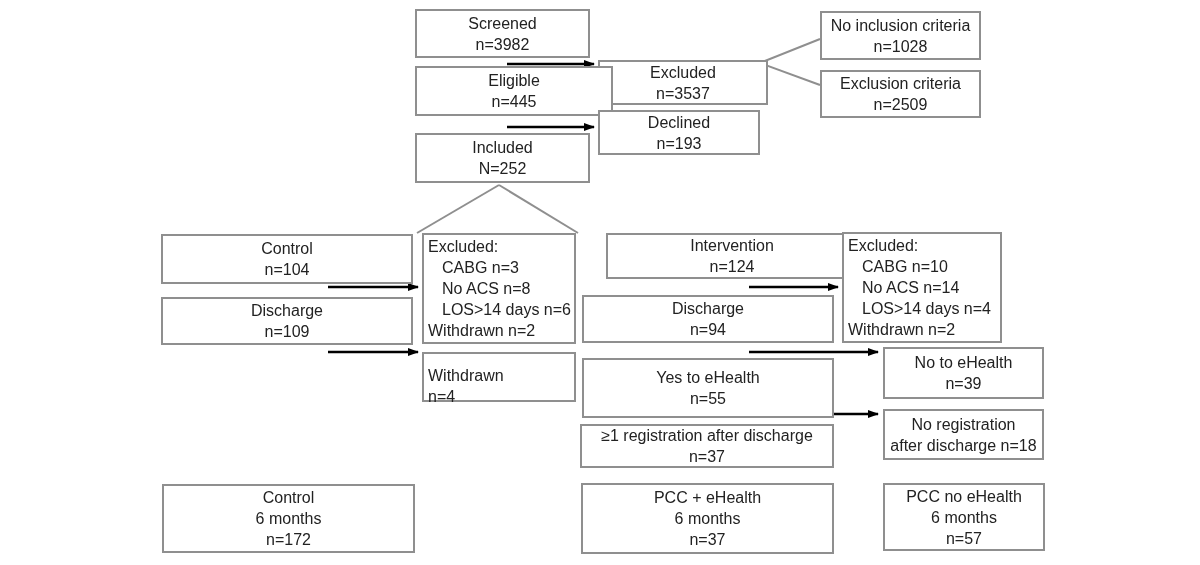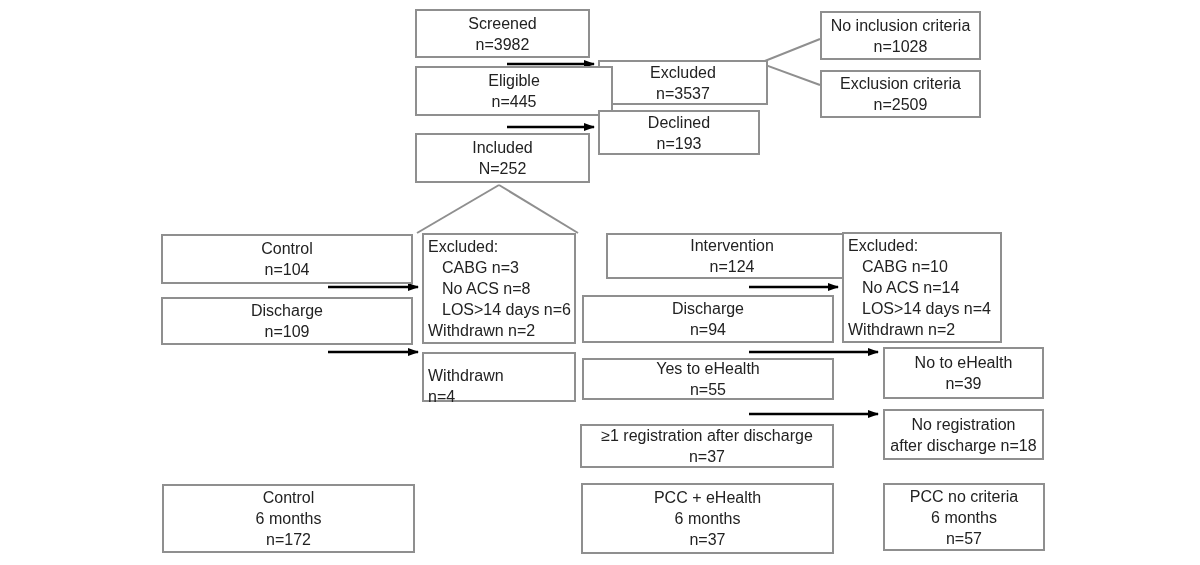--- a/index.html
+++ b/index.html
@@ -138,21 +138,21 @@
   <div class="box" style="left:582px;top:295px;width:252px;height:48px">
     <span class="ln">Discharge</span>
     <span class="ln">n=94</span>
   </div>
 
   <div class="box left" style="left:422px;top:352px;width:154px;height:50px;padding-top:20px">
     <span class="ln">Withdrawn</span>
     <span class="ln">n=4</span>
   </div>
 
-  <div class="box" style="left:582px;top:358px;width:252px;height:42px">
+  <div class="box" style="left:582px;top:358px;width:252px;height:60px">
     <span class="ln">Yes to eHealth</span>
     <span class="ln">n=55</span>
   </div>
 
   <div class="box" style="left:883px;top:347px;width:161px;height:52px">
     <span class="ln">No to eHealth</span>
     <span class="ln">n=39</span>
   </div>
 
   <div class="box" style="left:580px;top:424px;width:254px;height:44px">
@@ -171,18 +171,18 @@
     <span class="ln">n=172</span>
   </div>
 
   <div class="box" style="left:581px;top:483px;width:253px;height:71px">
     <span class="ln">PCC + eHealth</span>
     <span class="ln">6 months</span>
     <span class="ln">n=37</span>
   </div>
 
   <div class="box" style="left:883px;top:483px;width:162px;height:68px">
-    <span class="ln">PCC no criteria</span>
+    <span class="ln">PCC no eHealth</span>
     <span class="ln">6 months</span>
     <span class="ln">n=57</span>
   </div>
 
 </div>
 
 </body></html>

